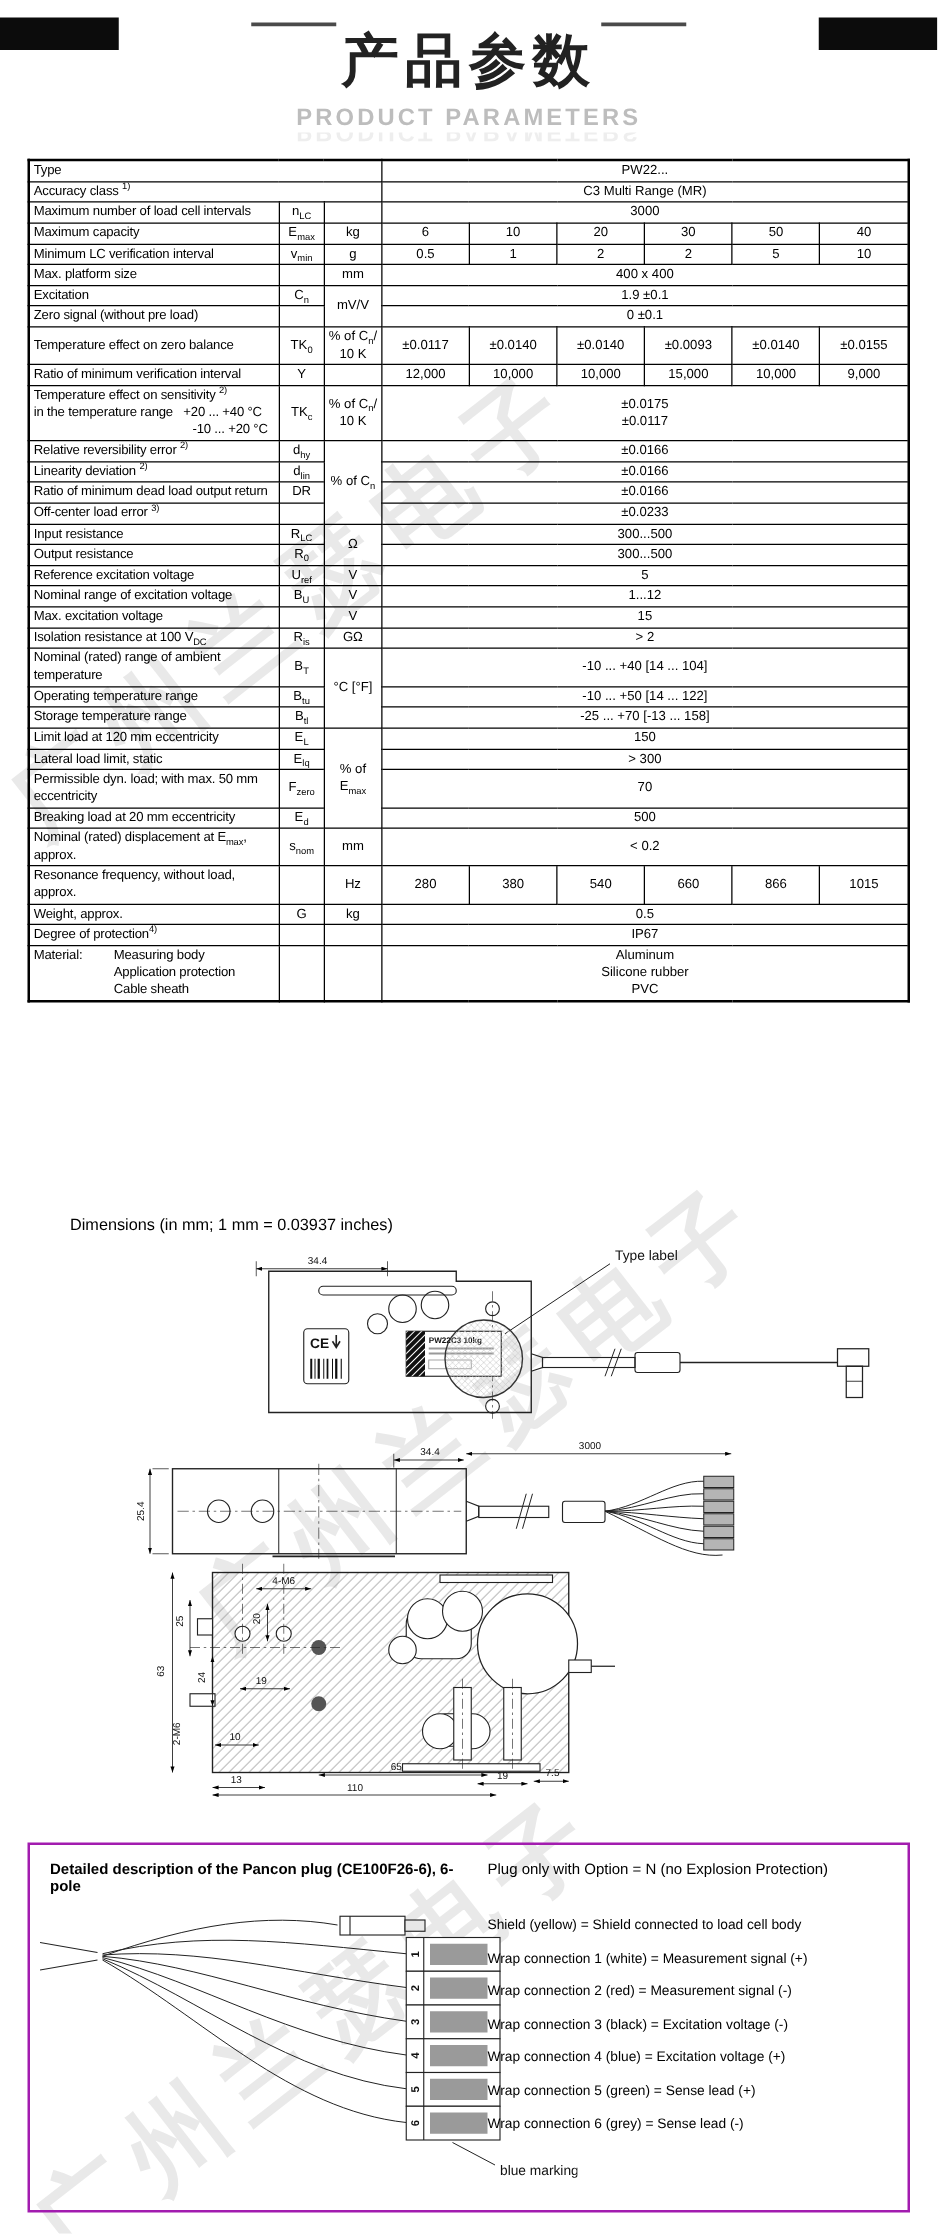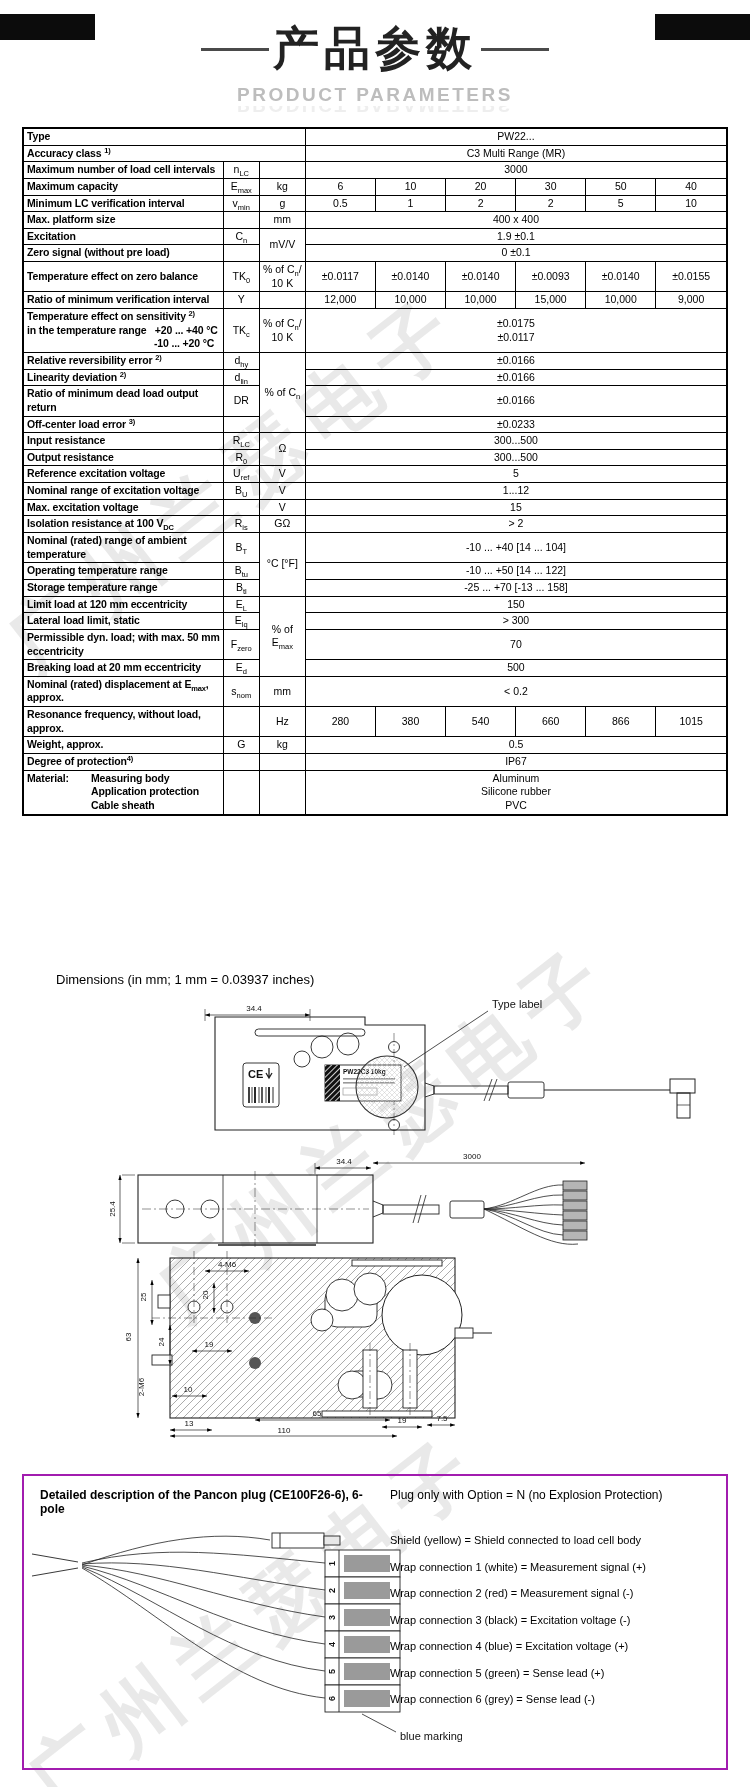--- a/index.html
+++ b/index.html
@@ -6,32 +6,32 @@
   .page{position:relative;width:750px;height:1787px;background:#fff;overflow:hidden;
         font-family:"Liberation Sans",sans-serif;color:#000;}
   .layer{position:absolute;z-index:1;}
   
   .wm{position:absolute;z-index:0;font-size:78px;font-weight:bold;color:rgba(175,175,175,.28);
       transform:rotate(-38deg);letter-spacing:14px;white-space:nowrap;pointer-events:none;}
   
   .hdr{left:0;top:0;width:750px;height:120px;text-align:center;}
   .bar{position:absolute;top:14px;width:95px;height:26px;background:#0c0c0c;}
   .bar-l{left:0;} .bar-r{right:0;}
-  .title-row{display:flex;align-items:center;justify-content:center;gap:4px;margin-top:18px;}
+  .title-row{display:flex;justify-content:center;gap:4px;margin-top:18px;}
   .title-row h1{margin:0;font-size:46px;font-weight:900;letter-spacing:5px;color:#222;}
   .dash{display:inline-block;width:68px;height:3px;background:#4a4a4a;}
   .subtitle{margin-top:4px;font-size:19px;letter-spacing:2.5px;color:#bdbdbd;font-weight:bold;}
   .sub-reflect{height:10px;overflow:hidden;opacity:.35;transform:scaleY(-1);
                font-size:19px;letter-spacing:2.5px;color:#cfcfcf;font-weight:bold;}
   
   .spec{left:22px;top:127px;width:706px;}
   table.spec-t{border-collapse:collapse;width:706px;table-layout:fixed;border:2px solid #000;}
   table.spec-t td{border:1px solid #000;font-size:10.5px;line-height:1.3;padding:1px 3px;
                   vertical-align:middle;overflow:hidden;}
-  td.l{text-align:left;font-weight:bold;letter-spacing:-0.15px;}
+  td.l{text-align:left;font-weight:normal;letter-spacing:-0.15px;}
   td.s,td.u,td.v{text-align:center;}
   td.b{font-weight:normal;}
   .spec sub,.spec sup{font-size:7.5px;line-height:0;}
   .ind{display:inline-block;padding-left:127px;}
   .mcol{display:inline-block;width:64px;}
   
   .dim-note{left:56px;top:972px;font-size:13px;}
   .conn-note{left:24px;top:1444px;font-size:13px;}
   
   .conn-box{left:22px;top:1474px;width:702px;height:292px;border:2px solid #a21caf;}

